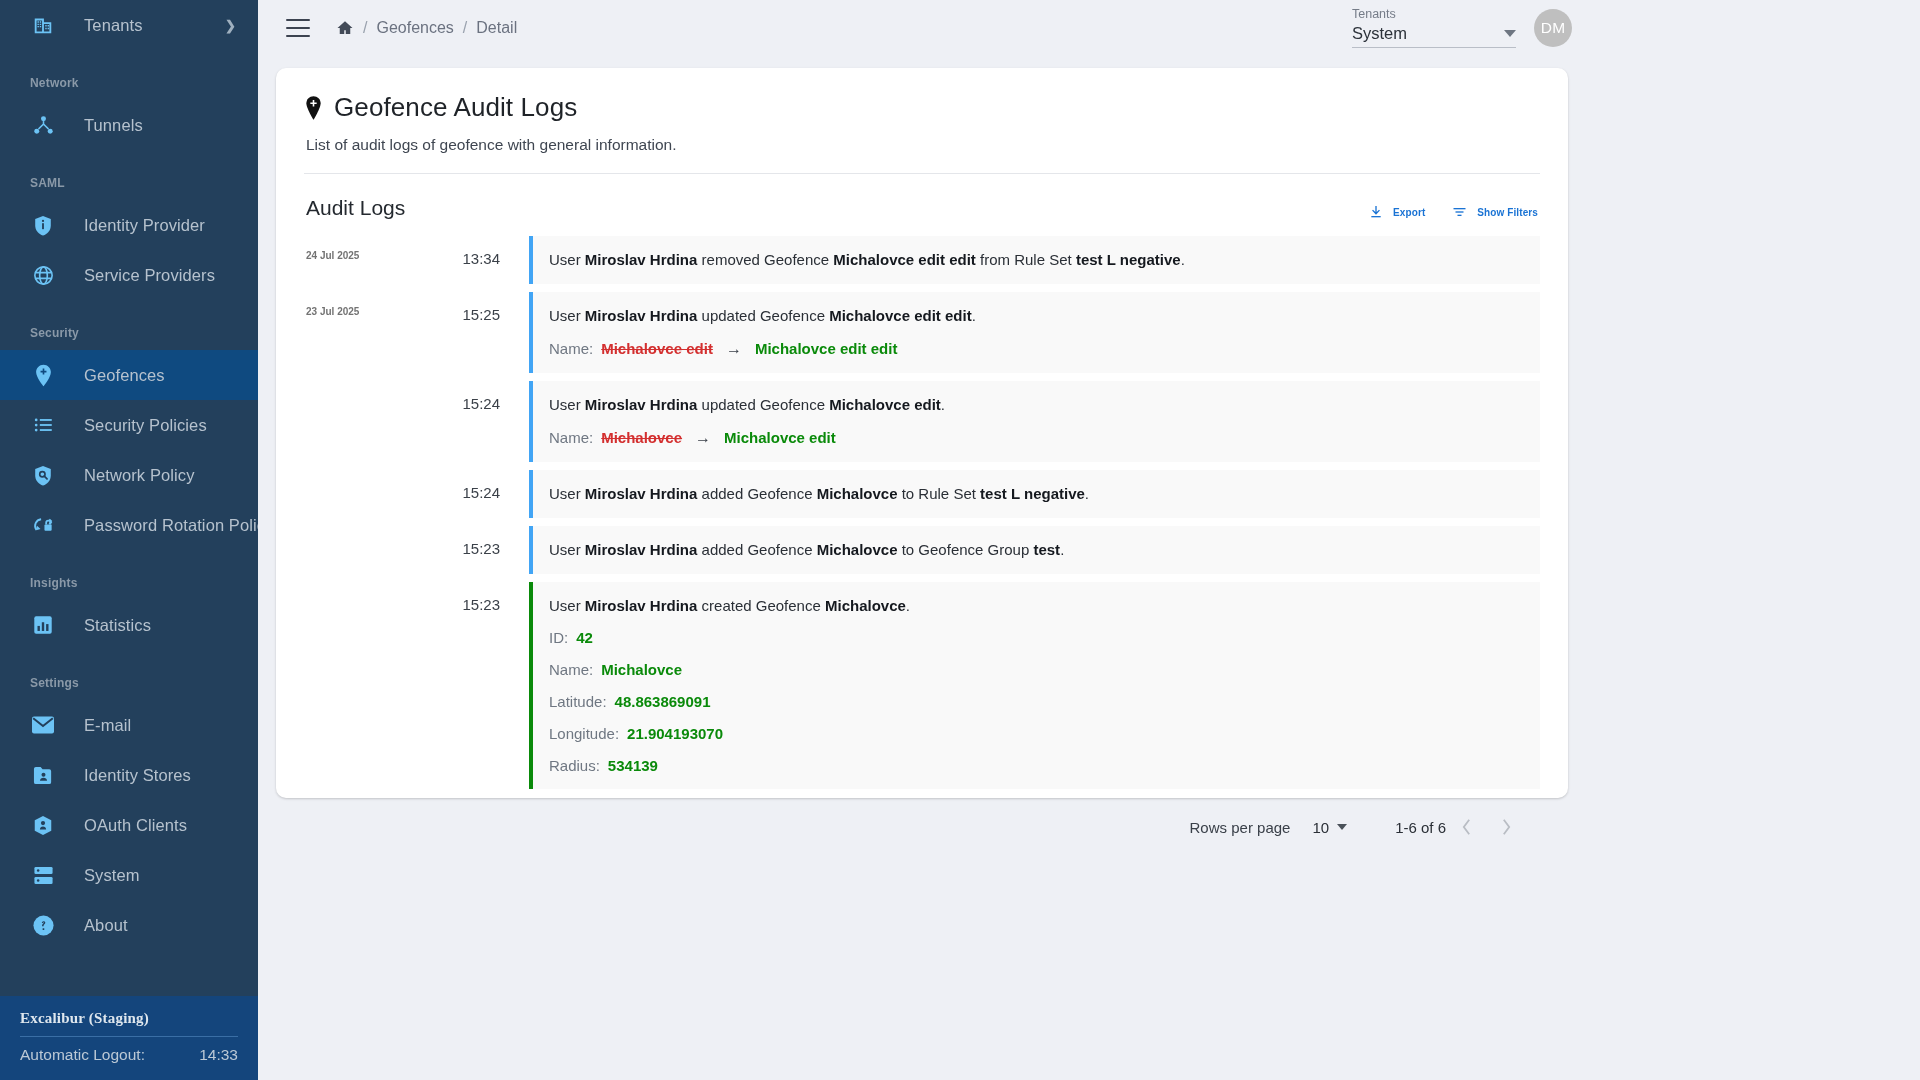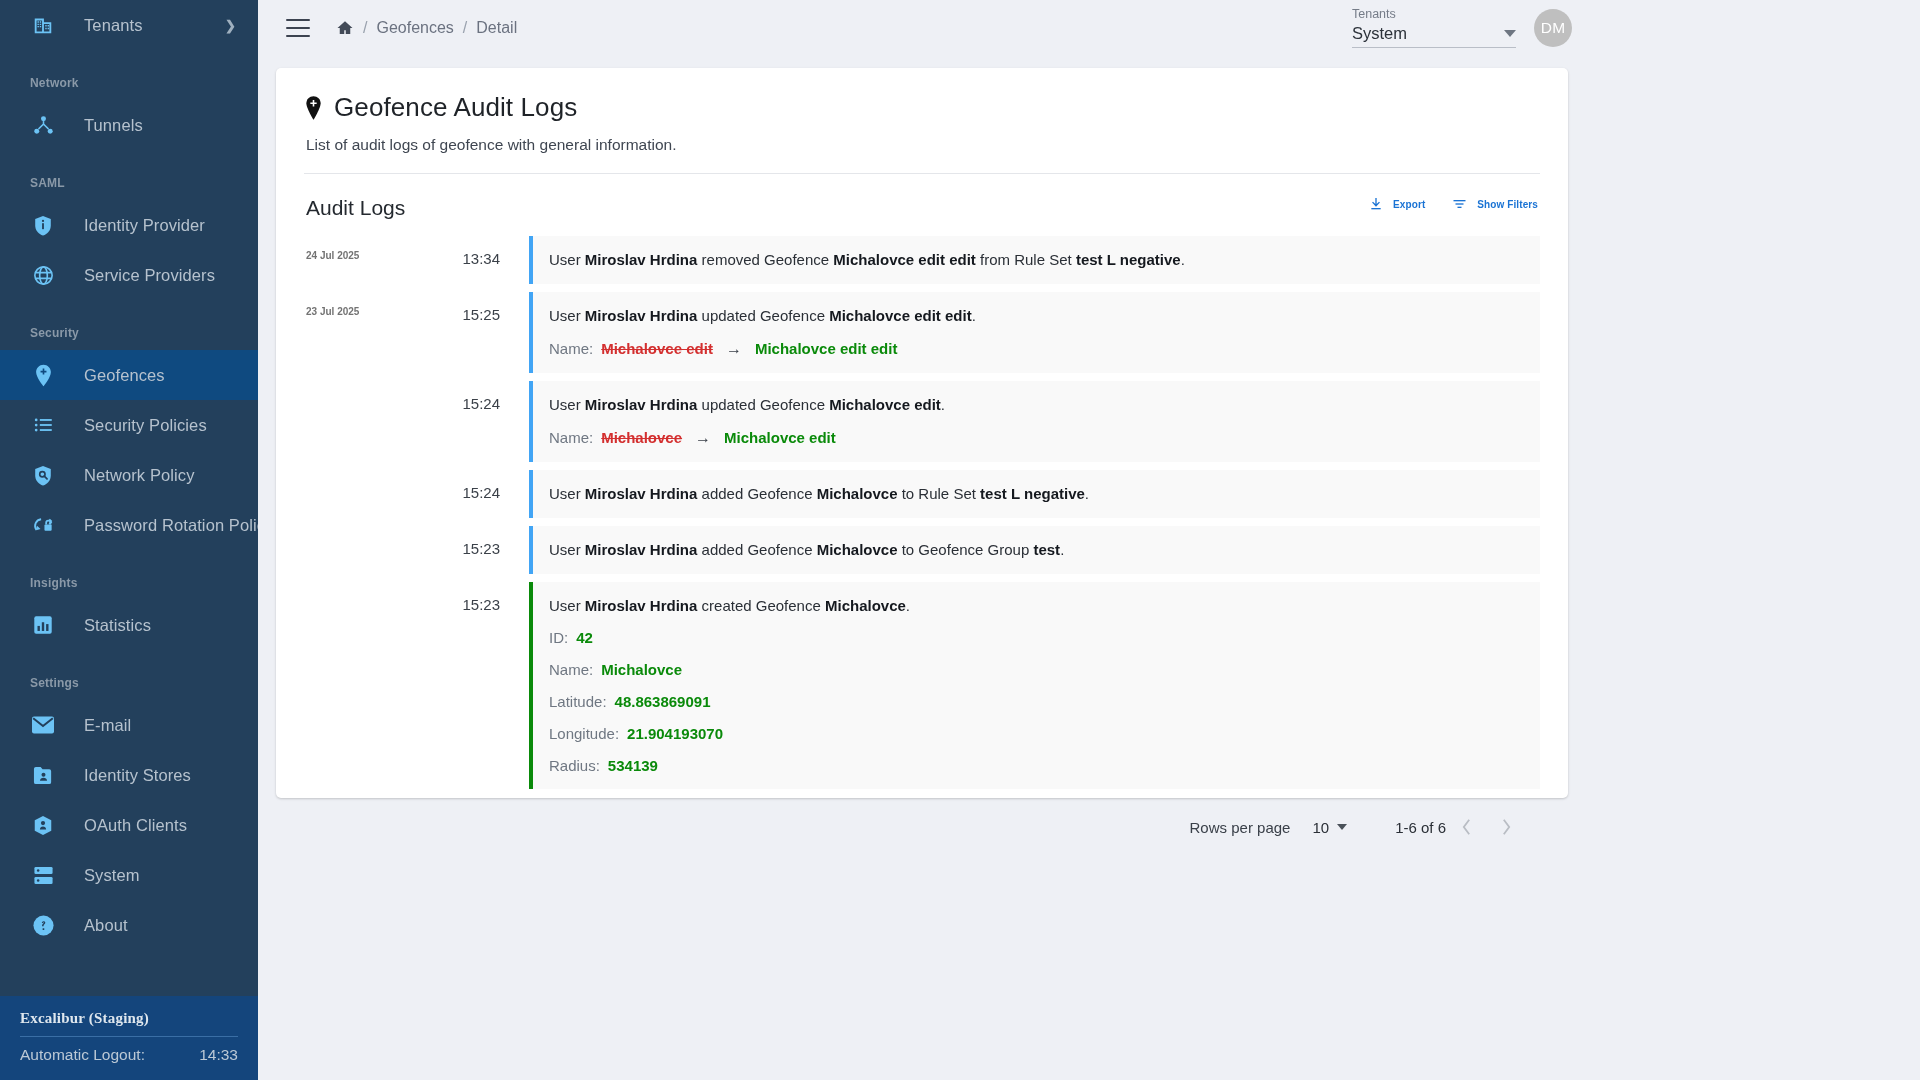--- a/index.html
+++ b/index.html
@@ -87,32 +87,32 @@
     width: 38px; height: 38px; border-radius: 50%;
     background: #bfbfbf; color: #fff;
     display: flex; align-items: center; justify-content: center;
     font-size: 15.5px; letter-spacing: .3px; cursor: pointer;
     margin-bottom: 3px;
   }
 
   .content { padding: 12px 28px 0 18px; flex: 1 1 auto; }
   .card {
     background: #fff;
-    border-radius: 5px;
+    border-radius: 10px;
     box-shadow: 0 1px 3px rgba(0,0,0,.12), 0 1px 2px rgba(0,0,0,.07);
     padding: 24px 28px 22px 28px;
     max-height: 730px;
   }
   .card-title { display: flex; align-items: center; gap: 11px; }
   .card-title .pin { color: #111; display: flex; }
   .card-title h1 { font-size: 26px; font-weight: normal; color: #1f2328; letter-spacing: .1px; }
   .card-sub { font-size: 15.5px; color: #3f4651; margin-top: 13px; padding-left: 2px; }
   .divider { height: 1px; background: #e4e6ea; margin: 19px 0 0 0; }
 
-  .section-head { display: flex; align-items: flex-start; margin: 22px 2px 16px 2px; gap: 24px; }
+  .section-head { display: flex; align-items: flex-end; margin: 22px 2px 16px 2px; gap: 24px; }
   .section-head h2 { font-size: 21px; font-weight: normal; color: #24292f; }
   .head-actions { margin-left: auto; display: flex; align-items: center; gap: 26px; }
   .action-btn { display: flex; align-items: center; gap: 9px; color: #1a73d4; font-size: 10px; font-weight: bold; cursor: pointer; letter-spacing: .1px; }
   .action-btn svg { display: block; }
 
   
   .logs { }
   .log-row { display: flex; align-items: stretch; margin-bottom: 8px; }
   .log-date { width: 134px; min-width: 134px; font-size: 10px; font-weight: bold; color: #737373; padding-top: 14px; padding-left: 2px; }
   .log-time { width: 62px; min-width: 62px; font-size: 15px; color: #3b4149; text-align: right; padding-top: 14px; padding-right: 0; }

